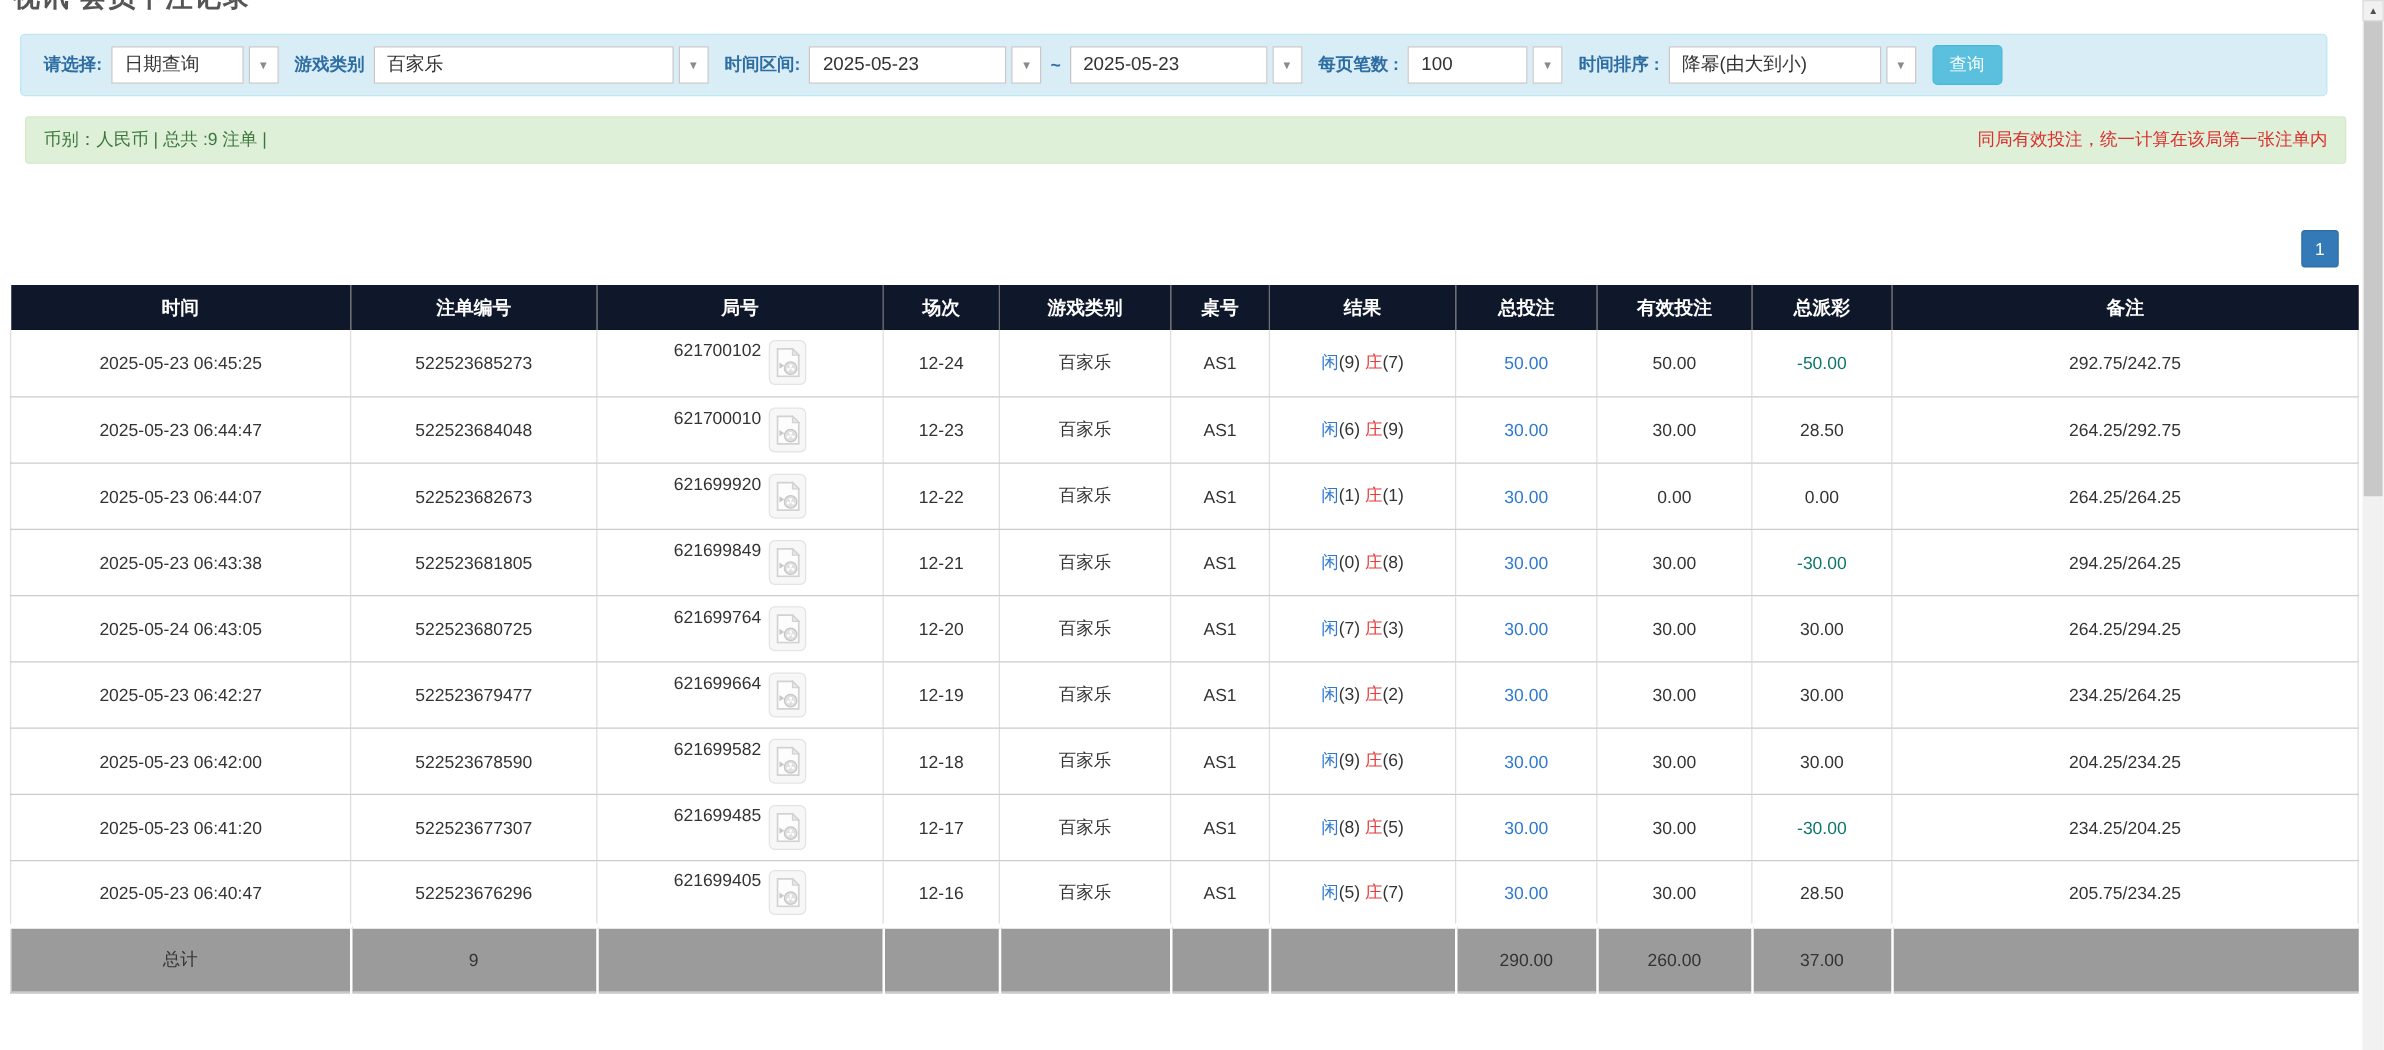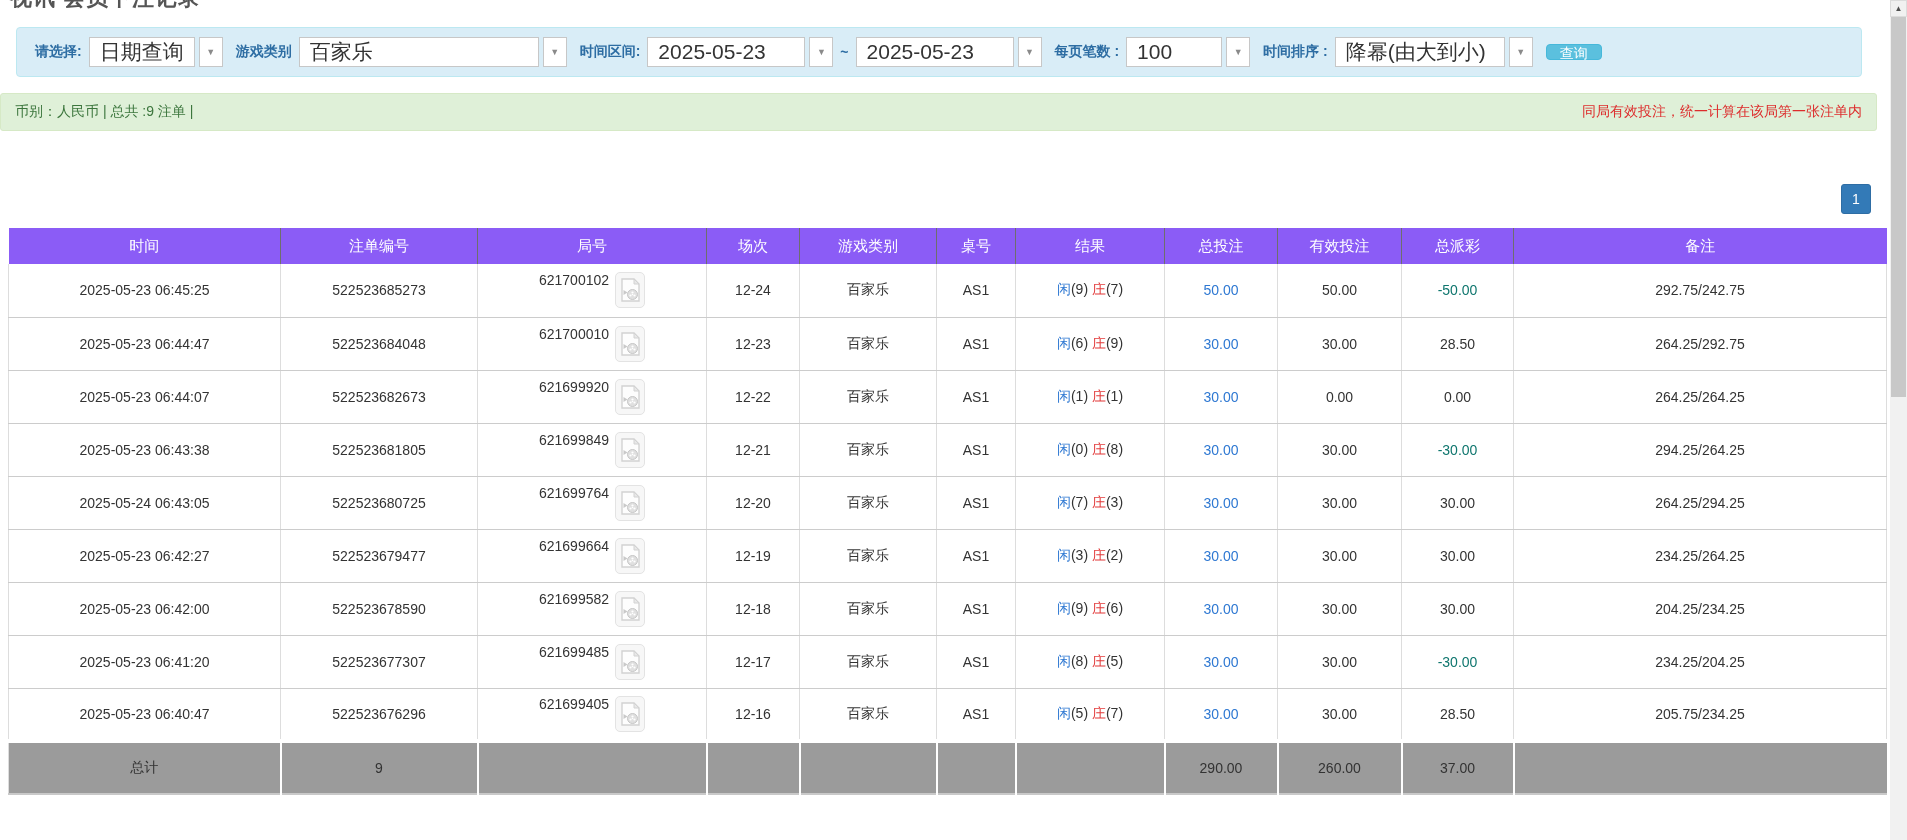--- a/index.html
+++ b/index.html
@@ -9,43 +9,43 @@
   
   .page-header { height:10px; overflow:hidden; padding-left:10px; }
   .page-header h1 { margin-top:-17px; font-size:22px; font-weight:bold; color:#555; letter-spacing:1px; }
 
   
   .filter-bar { margin:17px 45px 0 16px; background:#d9edf7; border:1px solid #bce8f1;
     border-radius:4px; padding:19px 12px; display:flex; align-items:center; gap:7px; height:50px; }
   .f-label { color:#2d6da3; font-weight:bold; font-size:14px; white-space:nowrap; margin-left:6px; }
   .combo { display:flex; align-items:center; gap:4px; }
   .combo-field { background:#fff; border:1px solid #c7c7c7; height:30px; line-height:28px;
-    padding:0 10px; font-size:21px; color:#333; white-space:nowrap; overflow:hidden; }
+    padding:0 10px; font-size:15px; color:#333; white-space:nowrap; overflow:hidden; }
   .combo-arrow { background:#fff; border:1px solid #c7c7c7; height:30px; width:24px;
     display:flex; align-items:center; justify-content:center; color:#8a8a8a; font-size:9px; cursor:pointer; }
   .w1{width:106px}.w2{width:240px}.w3{width:158px}.w4{width:158px}.w5{width:96px}.w6{width:170px}
   .tilde { color:#2d6da3; font-weight:bold; }
   .search-btn { background:#5bc0de; border:1px solid #46b8da; color:#fff; font-size:14px;
-    border-radius:4px; height:16px; padding:0 13px; margin-left:6px; cursor:pointer; }
-
-  
-  .summary-bar { margin:16px 30px 0 0; background:#dff0d8; border:1px solid #d6e9c6;
+    border-radius:4px; height:32px; padding:0 13px; margin-left:6px; cursor:pointer; }
+
+  
+  .summary-bar { margin:16px 30px 0 20px; background:#dff0d8; border:1px solid #d6e9c6;
     border-radius:3px; padding:9px 14px; display:flex; justify-content:space-between; align-items:flex-end; }
   .summary-left { color:#3c763d; font-size:14px; }
   .summary-right { color:#dd2c2c; font-size:14px; }
 
   
   .pager { margin:53px 36px 14px 0; display:flex; justify-content:flex-end; }
   .page-btn { width:30px; height:30px; background:#337ab7; border:1px solid #2e6da4; border-radius:3px;
     color:#fff; font-size:14px; display:flex; align-items:center; justify-content:center; cursor:pointer; }
 
   
   .bet-table { table-layout:fixed; border-collapse:collapse; width:1878px; margin-left:8px;
     border-bottom:2px solid #c9c9c9; }
-  .bet-table thead th { background:#8b5cf6; color:#fff; font-weight:normal; font-size:15px;
+  .bet-table thead th { background:#0f172a; color:#fff; font-weight:bold; font-size:15px;
     height:36px; border-right:1px solid #6e6e6e; }
   .bet-table thead th:last-child { border-right:none; }
   .bet-table tbody td { height:53px; text-align:center; font-size:14px; color:#333;
     border-bottom:1px solid #ccc; border-right:1px solid #ddd; background:#fff; }
   .bet-table tbody td:first-child { border-left:1px solid #ddd; }
   .round-wrap { display:inline-flex; align-items:flex-start; gap:6px; }
   .video-btn { background:#f7f7f7; border:1px solid #e3e3e3; border-radius:5px; width:30px; height:36px;
     display:inline-flex; align-items:center; justify-content:center; cursor:pointer; padding:0; }
   .res-player { color:#2e78d2; }
   .res-banker { color:#e23b3b; }

